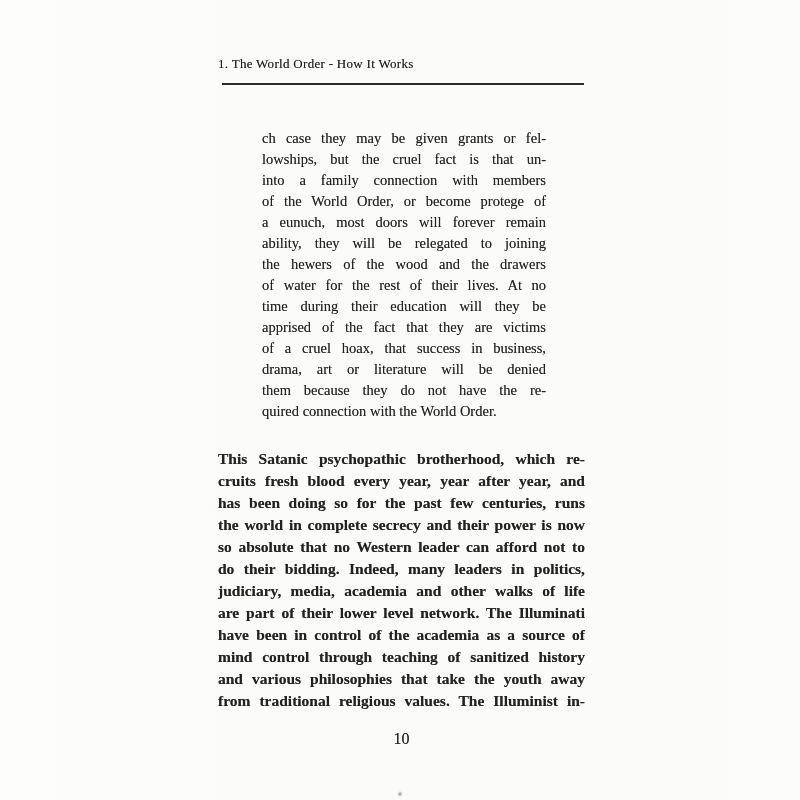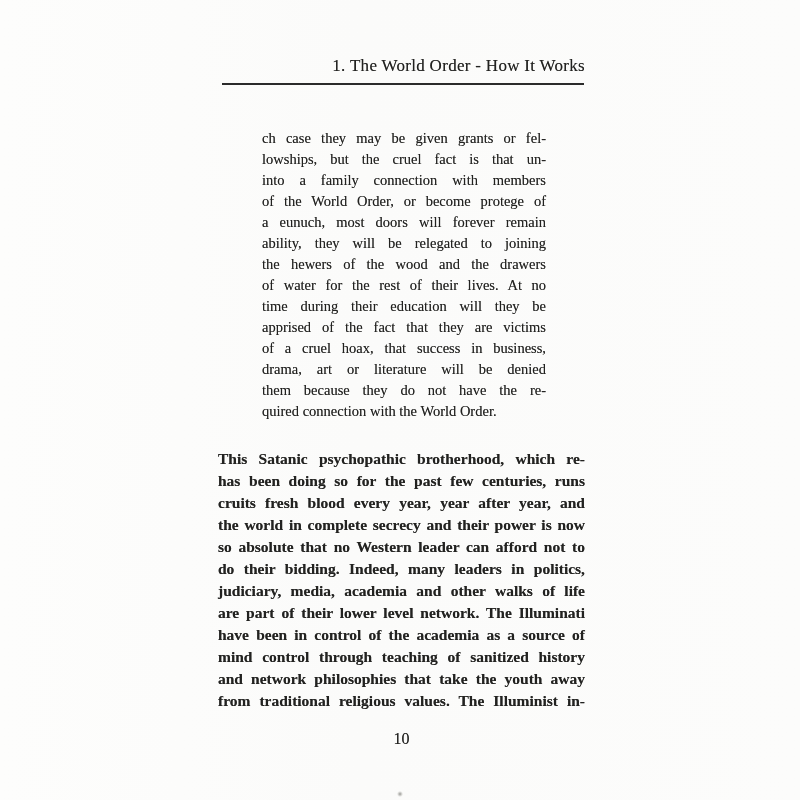--- a/index.html
+++ b/index.html
@@ -21,22 +21,22 @@
     background:linear-gradient(90deg,#fdfdfc 0%,#fbfbfa 45%,#fcfcfb 100%);
   }
   .column{
     position:absolute;
     left:218px;top:0;
     width:367px;height:800px;
   }
   .header-title{
     position:absolute;
     top:56px;left:0;width:100%;
-    text-align:right;
-    font-size:17px;
+    text-align:left;
+    font-size:13px;
     letter-spacing:0.3px;
     white-space:nowrap;
     text-shadow:0 0 0.4px rgba(0,0,0,0.45);
   }
   .header-rule{
     position:absolute;
     top:83px;left:4px;width:362px;height:2px;
     background:var(--rule);
   }
   .quote{
@@ -99,30 +99,30 @@
       <div class="jline">time during their education will they be</div>
       <div class="jline">apprised of the fact that they are victims</div>
       <div class="jline">of a cruel hoax, that success in business,</div>
       <div class="jline">drama, art or literature will be denied</div>
       <div class="jline">them because they do not have the re-</div>
       <div class="jline last">quired connection with the World Order.</div>
     </div>
 
     <div class="bodypara">
       <div class="jline">This Satanic psychopathic brotherhood, which re-</div>
+      <div class="jline">cruits fresh blood every year, year after year, and</div>
       <div class="jline">has been doing so for the past few centuries, runs</div>
-      <div class="jline">cruits fresh blood every year, year after year, and</div>
       <div class="jline">the world in complete secrecy and their power is now</div>
       <div class="jline">so absolute that no Western leader can afford not to</div>
       <div class="jline">do their bidding. Indeed, many leaders in politics,</div>
       <div class="jline">judiciary, media, academia and other walks of life</div>
       <div class="jline">are part of their lower level network. The Illuminati</div>
       <div class="jline">have been in control of the academia as a source of</div>
       <div class="jline">mind control through teaching of sanitized history</div>
-      <div class="jline">and network philosophies that take the youth away</div>
+      <div class="jline">and various philosophies that take the youth away</div>
       <div class="jline">from traditional religious values. The Illuminist in-</div>
     </div>
 
     <div class="page-number">10</div>
   </div>
 
   <div class="scan-speck"></div>
 </div>
 
 </body></html>

